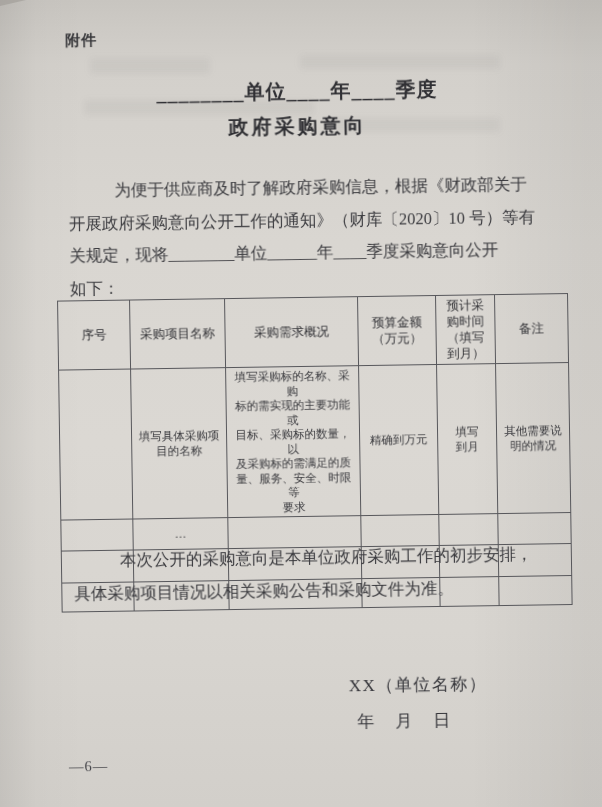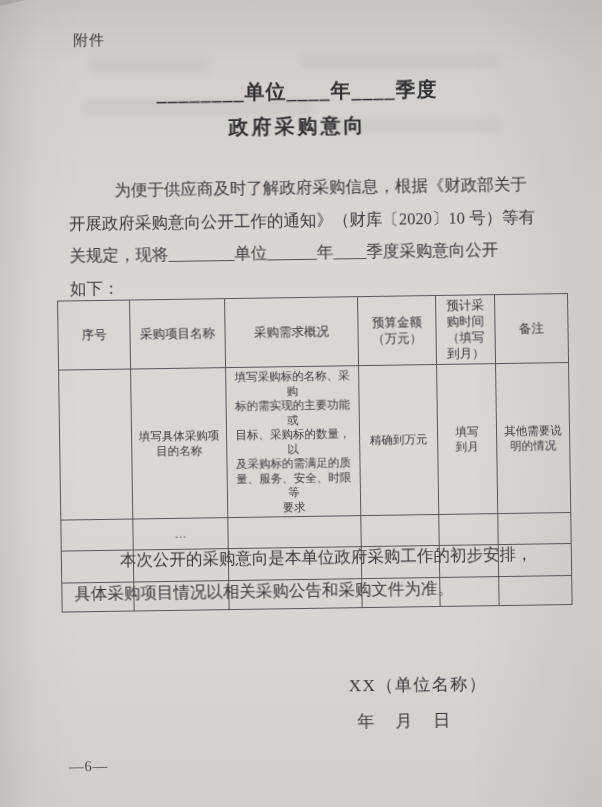--- a/index.html
+++ b/index.html
@@ -24,21 +24,21 @@
   .bleed.b1{left:90px;top:58px;width:120px;height:16px;}
   .bleed.b2{left:300px;top:55px;width:200px;height:14px;}
   .bleed.b3{left:84px;top:100px;width:230px;height:15px;}
   .bleed.b4{left:330px;top:118px;width:170px;height:14px;}
 
   .sheet{
     position:absolute;inset:0;color:#37373a;
     transform:rotate(-0.85deg);transform-origin:50% 45%;
     filter:blur(0.25px);
   }
-  .attachment{position:absolute;left:78px;top:28px;font-size:15px;font-weight:normal;letter-spacing:1px;}
+  .attachment{position:absolute;left:70px;top:28px;font-size:15px;font-weight:bold;letter-spacing:1px;}
   .title-block{position:absolute;left:0;right:0;top:78px;text-align:center;font-weight:bold;color:#303034;}
   .title-line1{font-size:20px;letter-spacing:1px;white-space:pre;}
   .title-line2{font-size:20px;letter-spacing:3px;margin-top:8px;}
   .intro{position:absolute;left:71px;top:172px;font-size:16.5px;line-height:32.5px;color:#3a3a3e;}
   .intro .line{white-space:pre;}
   .intro .line.indent{text-indent:46px;}
   .table-wrap{position:absolute;left:58px;top:297px;}
   table{border-collapse:collapse;table-layout:fixed;width:510px;background:transparent;}
   table,th,td{border:1px solid #57575b;}
   table{border-width:1.6px;}

